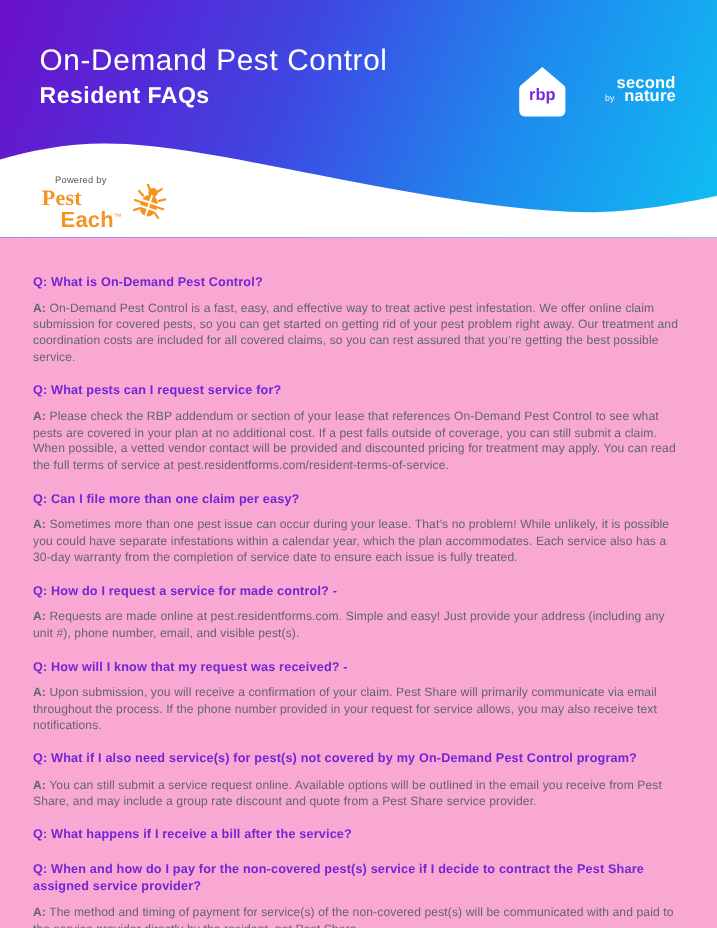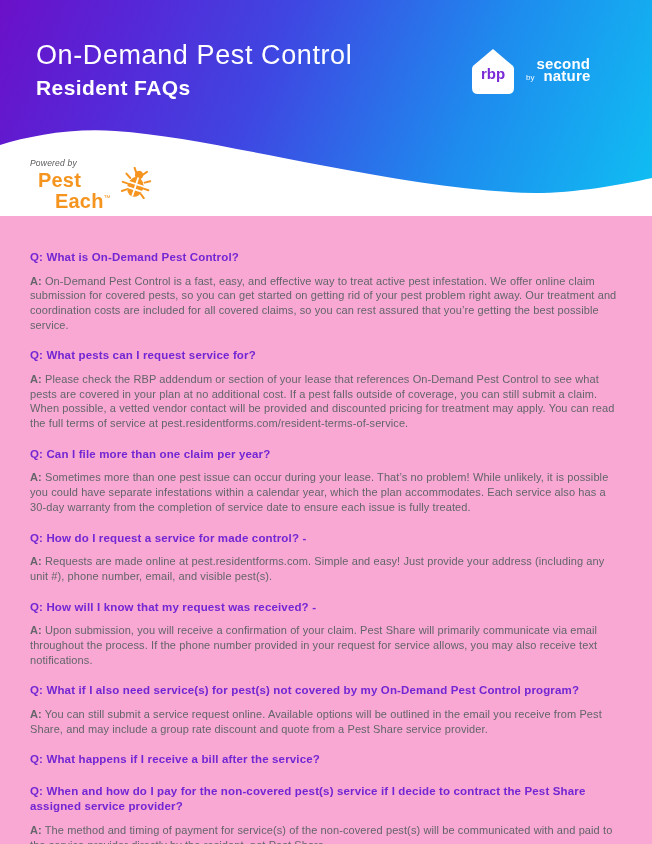--- a/index.html
+++ b/index.html
@@ -10,31 +10,31 @@
   .header{
     position:relative;width:652px;height:216px;
     background:linear-gradient(112deg,#6b10c9 0%,#5726d6 18%,#3f46e2 40%,#1e8bee 70%,#0fc0f2 100%);
   }
   .wave{position:absolute;left:0;bottom:0;width:652px;height:92px;display:block;}
   .titles{position:absolute;left:36px;top:40px;color:#ffffff;}
   .title-1{font-size:27px;font-weight:300;letter-spacing:.6px;line-height:1.15;}
   .title-2{font-size:21px;font-weight:700;letter-spacing:.4px;line-height:1.2;margin-top:4px;}
 
   
-  .rbp-lockup{position:absolute;left:468px;top:46px;display:flex;align-items:flex-start;}
+  .rbp-lockup{position:absolute;left:468px;top:58px;display:flex;align-items:flex-start;gap:24px;}
   .rbp-house{width:50px;height:52px;display:block;}
   .by-sn{margin-left:8px;margin-top:12px;color:#fff;display:flex;align-items:flex-end;}
   .by{font-size:8px;font-weight:400;margin-top:1px;margin-right:2px;opacity:.95;}
   .sn{font-weight:700;font-size:15px;line-height:12px;letter-spacing:.2px;}
   .sn .l2{margin-left:7px;}
 
   
   .powered{position:absolute;left:30px;top:158px;width:120px;}
-  .powered-by{font-size:8.5px;color:#58595b;letter-spacing:.2px;margin-left:0;font-style:italic;}
-  .ps-l1{font-size:20px;font-weight:700;color:#f5941f;line-height:18px;margin-top:3px;margin-left:8px;letter-spacing:.2px;}
+  .powered-by{font-size:8.5px;color:#58595b;letter-spacing:.2px;margin-left:20px;}
+  .ps-l1{font-size:20px;font-weight:700;color:#f5941f;line-height:18px;margin-top:3px;margin-left:8px;letter-spacing:.2px;font-family:Liberation Serif, serif;}
   .ps-l2{font-size:20px;font-weight:700;color:#f5941f;line-height:18px;margin-left:25px;letter-spacing:.2px;}
   .ps-tm{font-size:7px;vertical-align:super;font-weight:400;}
   .bug{position:absolute;left:91px;top:9px;width:31px;height:32px;}
 
   
   .content{padding:18px 30px 0 30px;width:592px;}
   .faq-q{color:#7326d3;font-weight:700;font-size:11.5px;line-height:1.35;letter-spacing:.15px;margin:16px 0 8px 0;}
   .faq-item:first-child .faq-q{margin-top:16px;}
   .faq-a{color:#636569;font-size:11px;line-height:1.34;margin:0;letter-spacing:.1px;}
   .faq-a b{font-weight:700;}
@@ -104,21 +104,21 @@
       <h2 class="faq-q">Q: What is On-Demand Pest Control?</h2>
       <p class="faq-a"><b>A:</b> <span>On-Demand Pest Control is a fast, easy, and effective way to treat active pest infestation. We offer online claim submission for covered pests, so you can get started on getting rid of your pest problem right away. Our treatment and coordination costs are included for all covered claims, so you can rest assured that you’re getting the best possible service.</span></p>
     </article>
 
     <article class="faq-item">
       <h2 class="faq-q">Q: What pests can I request service for?</h2>
       <p class="faq-a"><b>A:</b> <span>Please check the RBP addendum or section of your lease that references On-Demand Pest Control to see what pests are covered in your plan at no additional cost. If a pest falls outside of coverage, you can still submit a claim. When possible, a vetted vendor contact will be provided and discounted pricing for treatment may apply. You can read the full terms of service at pest.residentforms.com/resident-terms-of-service.</span></p>
     </article>
 
     <article class="faq-item">
-      <h2 class="faq-q">Q: Can I file more than one claim per year?</h2>
+      <h2 class="faq-q">Q: Can I file more than one claim per easy?</h2>
       <p class="faq-a"><b>A:</b> <span>Sometimes more than one pest issue can occur during your lease. That’s no problem! While unlikely, it is possible you could have separate infestations within a calendar year, which the plan accommodates. Each service also has a 30-day warranty from the completion of service date to ensure each issue is fully treated.</span></p>
     </article>
 
     <article class="faq-item">
       <h2 class="faq-q">Q: How do I request a service for made control? -</h2>
       <p class="faq-a"><b>A:</b> <span>Requests are made online at pest.residentforms.com. Simple and easy! Just provide your address (including any unit #), phone number, email, and visible pest(s).</span></p>
     </article>
 
     <article class="faq-item">
       <h2 class="faq-q">Q: How will I know that my request was received? -</h2>

